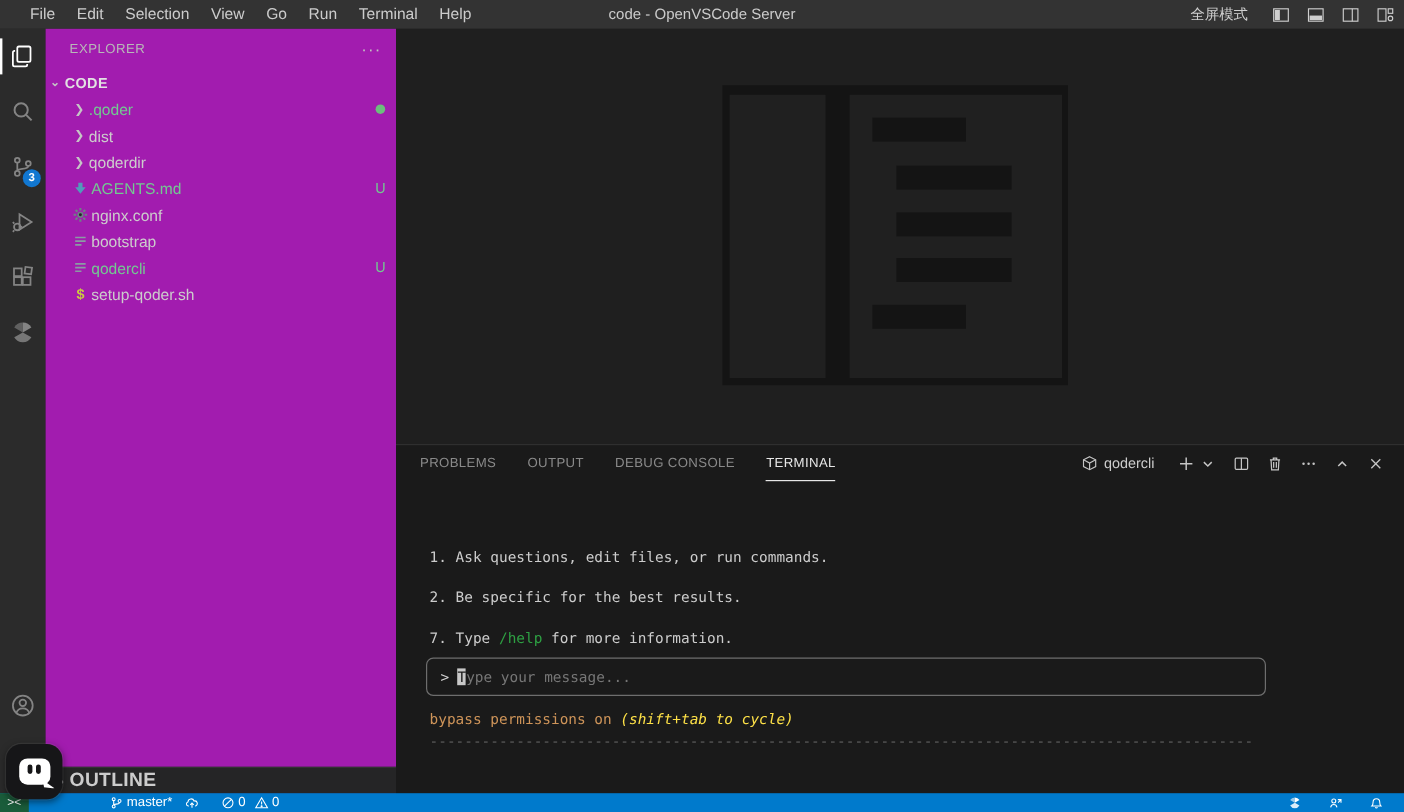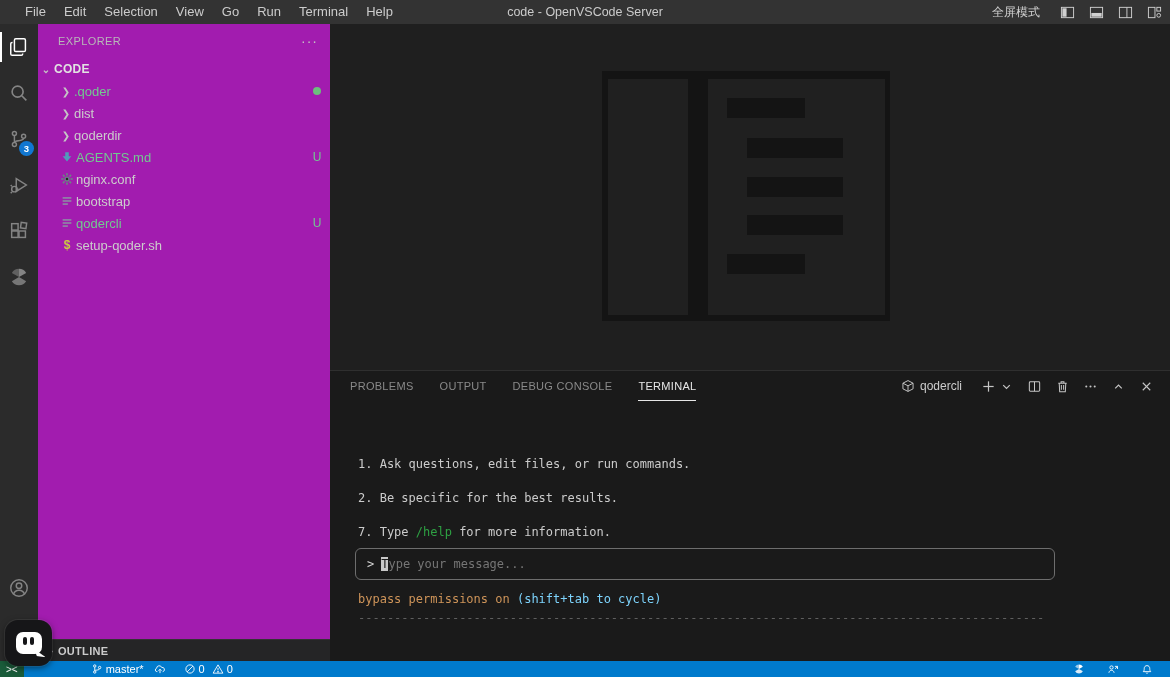--- a/index.html
+++ b/index.html
@@ -38,21 +38,21 @@
   .chev { width:16px; text-align:center; color:#c5c5c5; font-size:10px; flex:none; }
   .tree-icon { width:18px; flex:none; display:flex; justify-content:center; align-items:center; font-size:12px; }
   .tree-icon svg { width:14px; height:14px; }
   .tree-label { flex:1; white-space:nowrap; overflow:hidden; }
   .green { color:#73c991; }
   .badge-u { width:26px; text-align:center; color:#73c991; font-size:12px; flex:none; }
   .dot-badge { width:8px; height:8px; border-radius:50%; background:#6cbe7d; margin-right:9px; flex:none; }
   .indent1 { padding-left:20px; }
   .sb-sections { position:absolute; left:0; bottom:0; width:292px; }
   .sb-section { height:22px; border-top:1px solid #333333; display:flex; align-items:center; padding-left:4px; background:#252526; }
-  .sb-section .sec-title { font-size:11px; font-weight:bold; color:#cccccc; letter-spacing:.3px; }
+  .sb-section .sec-title { font-size:16px; font-weight:bold; color:#cccccc; letter-spacing:.3px; }
 
   
   .editor { position:absolute; left:330px; top:24px; width:840px; height:346px; background:#1f1f1f; }
   .wm-outer { position:absolute; left:272px; top:47px; width:288px; height:250px; background:#141414; }
   .wm-panel { position:absolute; background:#202020; }
   .wm-left { left:6px; top:8px; width:80px; height:236px; }
   .wm-right { left:106px; top:8px; width:177px; height:236px; }
   .wm-bar { position:absolute; background:#141414; height:20px; }
 
   
@@ -64,21 +64,21 @@
   .pa-icon { display:inline-flex; align-items:center; }
   .pa-icon svg { width:15px; height:15px; }
   .term-sel { display:flex; align-items:center; gap:5px; font-size:12px; color:#cccccc; margin-right:6px; }
   .term-sel svg { width:14px; height:14px; }
   .plus-group { display:flex; align-items:center; gap:3px; }
 
   .mono { font-family:"DejaVu Sans Mono","Liberation Mono",monospace; }
   .term-lines { position:absolute; left:28px; top:68px; font-size:12px; line-height:17px; color:#cccccc; white-space:pre; }
   .t-green { color:#2ea043; }
   .t-amber { color:#ce9459; }
-  .t-gray { color:#7dd3fc; }
+  .t-gray { color:#fde047;font-style:italic; }
 
   .term-input { position:absolute; left:25px; top:177px; width:700px; height:32px;
     border:1px solid #6e6e6e; border-radius:6px; display:flex; align-items:center; padding-left:11px;
     font-size:12px; color:#cccccc; background:transparent; }
   .ti-prompt { color:#d4d4d4; margin-right:7px; }
   .ti-cursor { background:#c8c8c8; color:#1a1a1a; }
   .ti-rest { color:#767676; }
 
   .term-status { position:absolute; left:28px; top:221px; font-size:12px; }
   .term-sep { position:absolute; left:28px; top:240px; font-size:12px; color:#5f5f5f; letter-spacing:0; }

